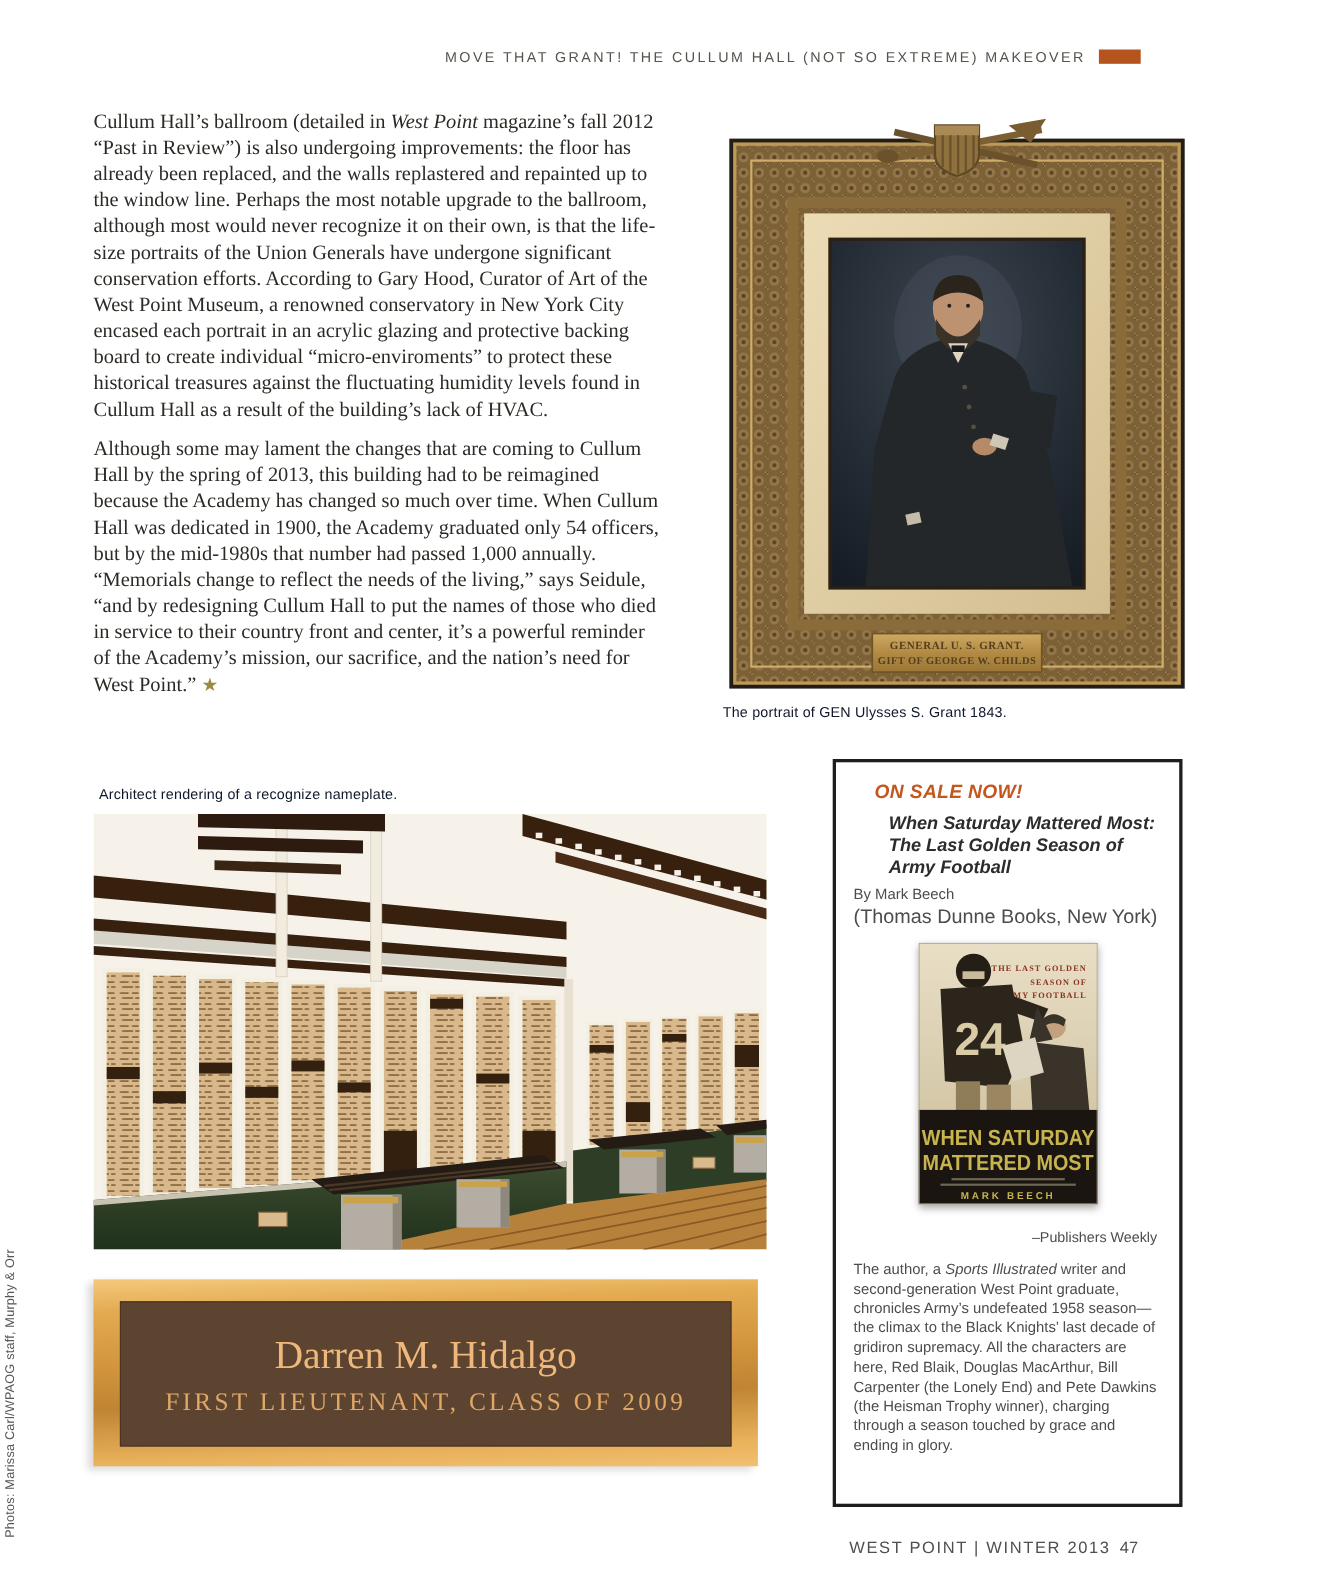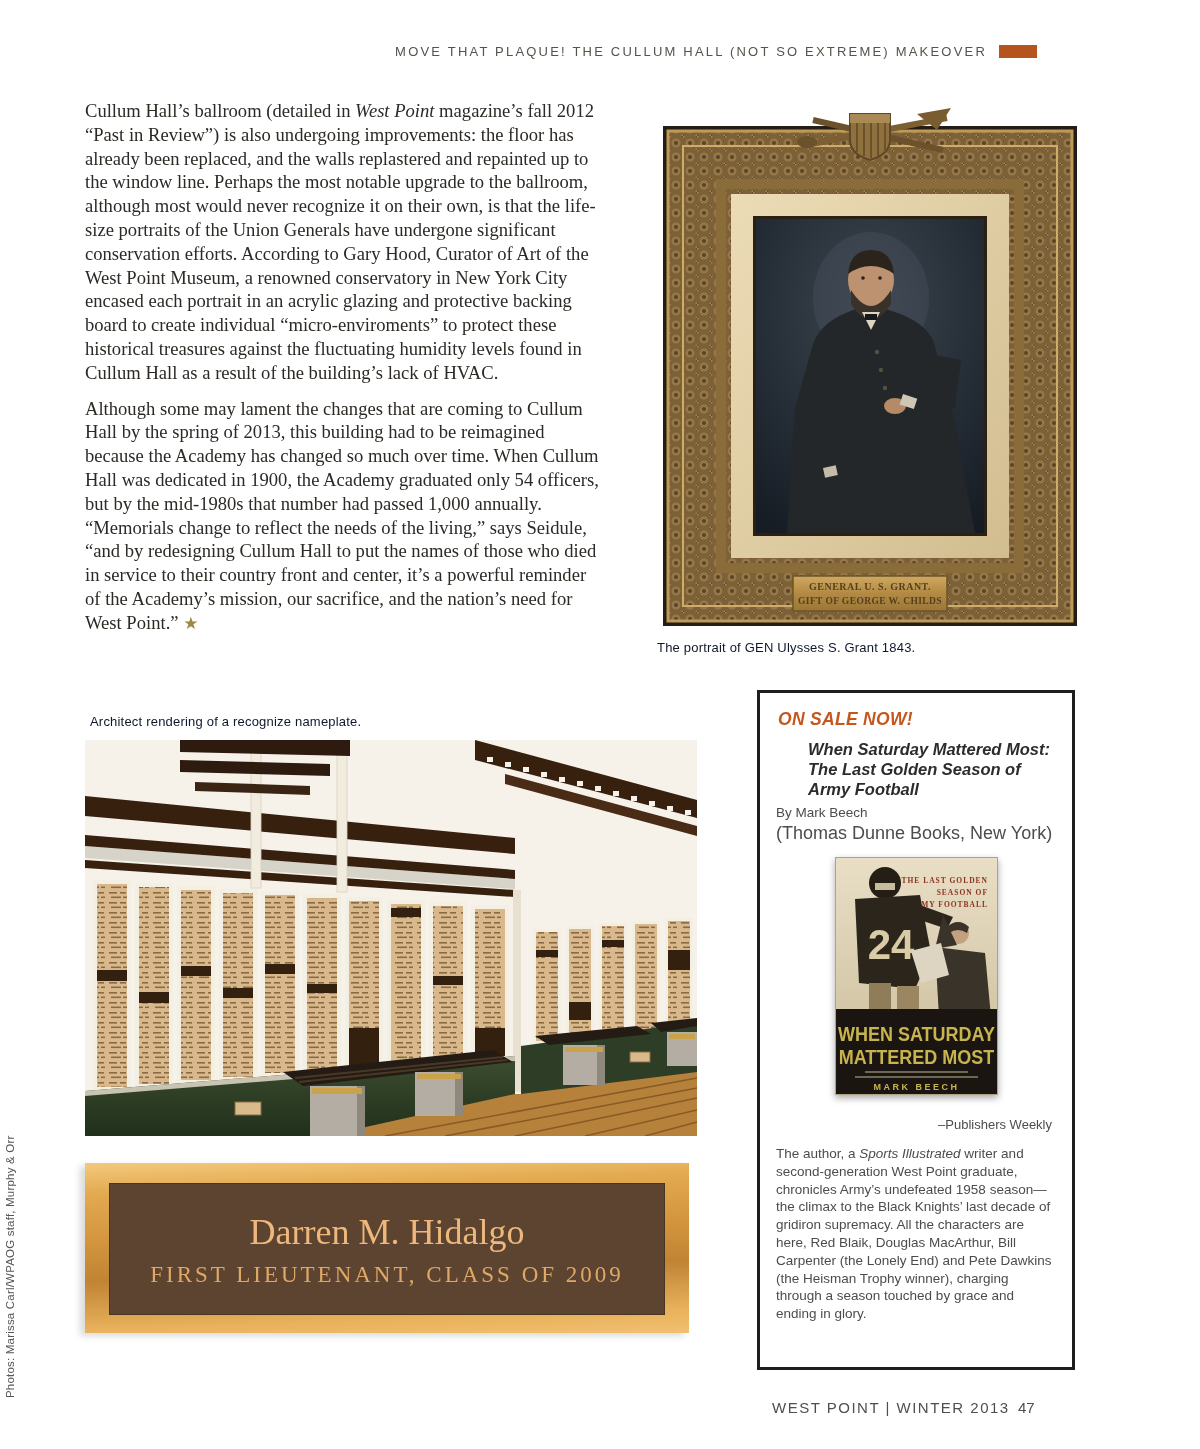--- a/index.html
+++ b/index.html
@@ -33,21 +33,21 @@
           #c08434 62%,#e9b25c 88%,#f1c070 100%);box-shadow:-5px 3px 7px rgba(0,0,0,0.15);}
   .plaque-core{height:100%;background:#5d4431;border:1px solid #493322;display:flex;
                flex-direction:column;align-items:center;justify-content:center;gap:9px;}
   .plaque-name{font-family:"Liberation Serif", serif;font-size:36px;color:#eeb87c;}
   .plaque-title{font-family:"Liberation Serif", serif;font-size:23px;letter-spacing:3px;color:#e0a765;}
 
   
   .sidebar{position:absolute;left:757px;top:690px;width:318px;height:680px;box-sizing:border-box;
            border:3px solid #1e1e1e;padding:12px 16px 10px;font-family:"Liberation Sans", sans-serif;
            color:#4b4c4e;}
-  .sale-banner{margin:4px 0 0 2px;font-size:17.5px;font-weight:800;font-style:italic;
+  .sale-banner{margin:4px 0 0 19px;font-size:17.5px;font-weight:800;font-style:italic;
                color:#c4571e;letter-spacing:0.3px;}
   .book-title{margin-top:9px;font-size:16.5px;font-weight:700;font-style:italic;color:#2c2c2e;
               line-height:1.22;margin-left:32px;}
   .book-byline{margin-top:5px;font-size:13.5px;line-height:1.32;}
   .book-publisher{font-size:18px;line-height:1.32;}
   .cover-wrap{margin:11px auto 0;width:163px;height:238px;box-shadow:0 3px 7px rgba(0,0,0,0.35);}
   .pull-quote{margin-top:15px;font-size:13.5px;font-style:italic;line-height:1.35;}
   .quote-attrib{margin-top:22px;text-align:right;font-size:13px;padding-right:4px;}
   .author-para{margin-top:13px;font-size:13.5px;line-height:1.32;}
   .author-para em{font-style:italic;}
@@ -63,21 +63,21 @@
 
   svg text{font-family:"Liberation Sans", sans-serif;}
   svg text.serif{font-family:"Liberation Serif", serif;}
 </style>
 </head>
 <body>
 
 <div id="page">
 
   <div class="kicker-row">
-    <span class="kicker">MOVE THAT PLAQUE! THE CULLUM HALL (NOT SO EXTREME) MAKEOVER</span>
+    <span class="kicker">MOVE THAT GRANT! THE CULLUM HALL (NOT SO EXTREME) MAKEOVER</span>
     <span class="kicker-block"></span>
   </div>
 
   <div class="col-text">
     <p><span>Cullum Hall’s ballroom (detailed in </span><em>West Point</em><span> magazine’s fall 2012 “Past in Review”) is also undergoing improvements: the floor has already been replaced, and the walls replastered and repainted up to the window line. Perhaps the most notable upgrade to the ballroom, although most would never recognize it on their own, is that the life-size portraits of the Union Generals have undergone significant conservation efforts. According to Gary Hood, Curator of Art of the West Point Museum, a renowned conservatory in New York City encased each portrait in an acrylic glazing and protective backing board to create individual “micro-enviroments” to protect these historical treasures against the fluctuating humidity levels found in Cullum Hall as a result of the building’s lack of HVAC.</span></p>
     <p><span>Although some may lament the changes that are coming to Cullum Hall by the spring of 2013, this building had to be reimagined because the Academy has changed so much over time. When Cullum Hall was dedicated in 1900, the Academy graduated only 54 officers, but by the mid-1980s that number had passed 1,000 annually. “Memorials change to reflect the needs of the living,” says Seidule, “and by redesigning Cullum Hall to put the names of those who died in service to their country front and center, it’s a powerful reminder of the Academy’s mission, our sacrifice, and the nation’s need for West Point.”</span> <span class="star">★</span></p>
   </div>
 
   <svg class="portrait-fig" viewBox="0 0 430 526">
     <defs>

